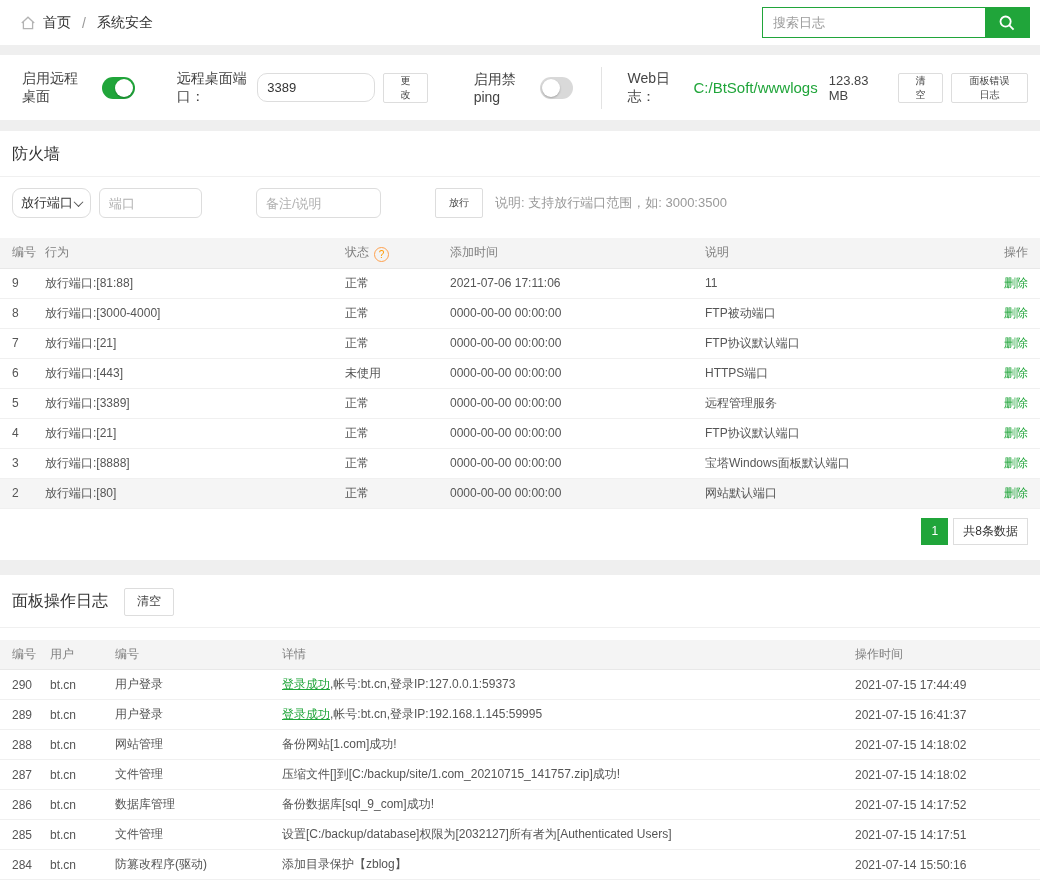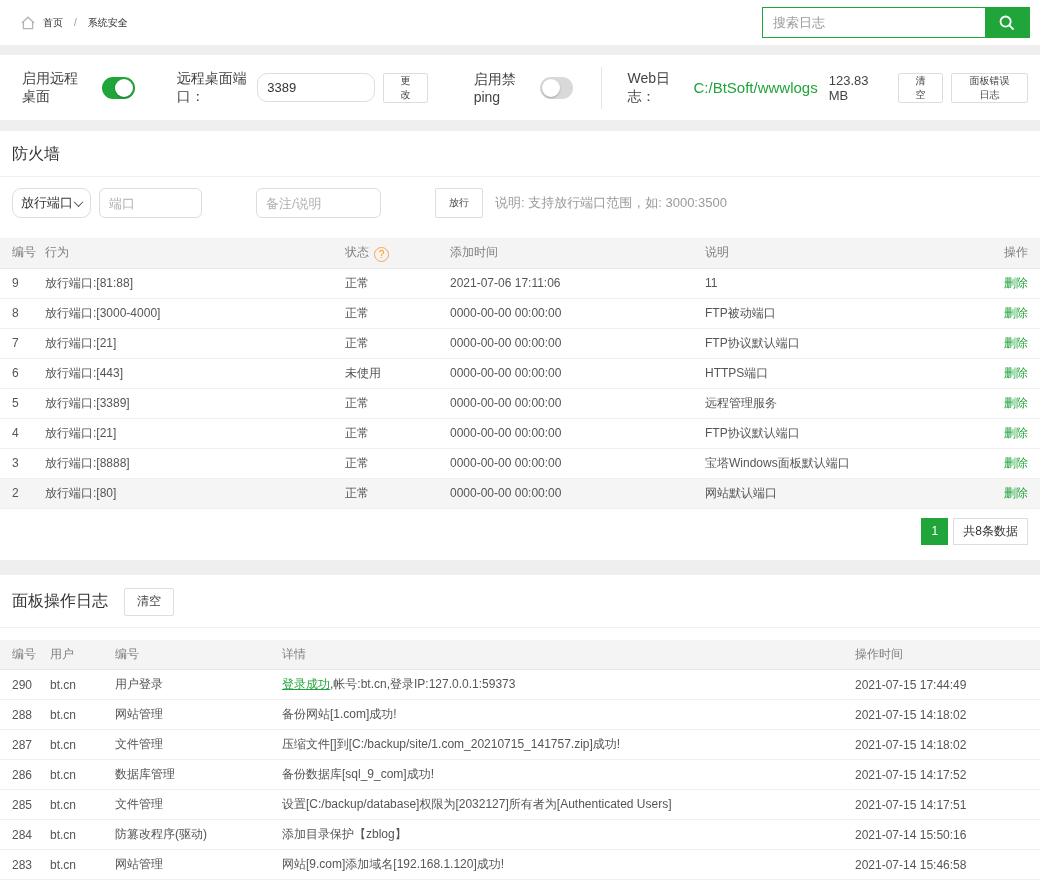--- a/index.html
+++ b/index.html
@@ -10,21 +10,21 @@
     font-family:"Liberation Sans","DejaVu Sans",sans-serif;
     font-size:13px;
   }
   .panel { background:#fff; }
 
   
   .crumb-bar {
     height:45px; display:flex; align-items:center;
     padding:0 10px 0 20px; margin-bottom:10px; background:#fff;
   }
-  .crumb { display:flex; align-items:center; gap:7px; font-size:10px; color:#333; }
+  .crumb { display:flex; align-items:center; gap:7px; font-size:14px; color:#333; }
   .crumb .sep { color:#999; margin:0 4px; }
   .crumb a { color:#333; text-decoration:none; cursor:pointer; }
   .search-box {
     margin-left:auto; display:flex; align-items:stretch;
     border:1px solid #20a53a; height:31px; width:268px; background:#f9a8d4;
   }
   .search-box input {
     border:none; outline:none; flex:1; padding:0 10px; font-size:13px; color:#333;
     font-family:inherit;
   }
@@ -300,20 +300,27 @@
     </thead>
     <tbody>
         <tr>
           <td>290</td>
           <td>bt.cn</td>
           <td>用户登录</td>
           <td><a class="detail-link">登录成功</a>,帐号:bt.cn,登录IP:127.0.0.1:59373</td>
           <td>2021-07-15 17:44:49</td>
         </tr>
         <tr>
+          <td>289</td>
+          <td>bt.cn</td>
+          <td>用户登录</td>
+          <td><a class="detail-link">登录成功</a>,帐号:bt.cn,登录IP:192.168.1.145:59995</td>
+          <td>2021-07-15 16:41:37</td>
+        </tr>
+        <tr>
           <td>288</td>
           <td>bt.cn</td>
           <td>网站管理</td>
           <td>备份网站[1.com]成功!</td>
           <td>2021-07-15 14:18:02</td>
         </tr>
         <tr>
           <td>287</td>
           <td>bt.cn</td>
           <td>文件管理</td>

